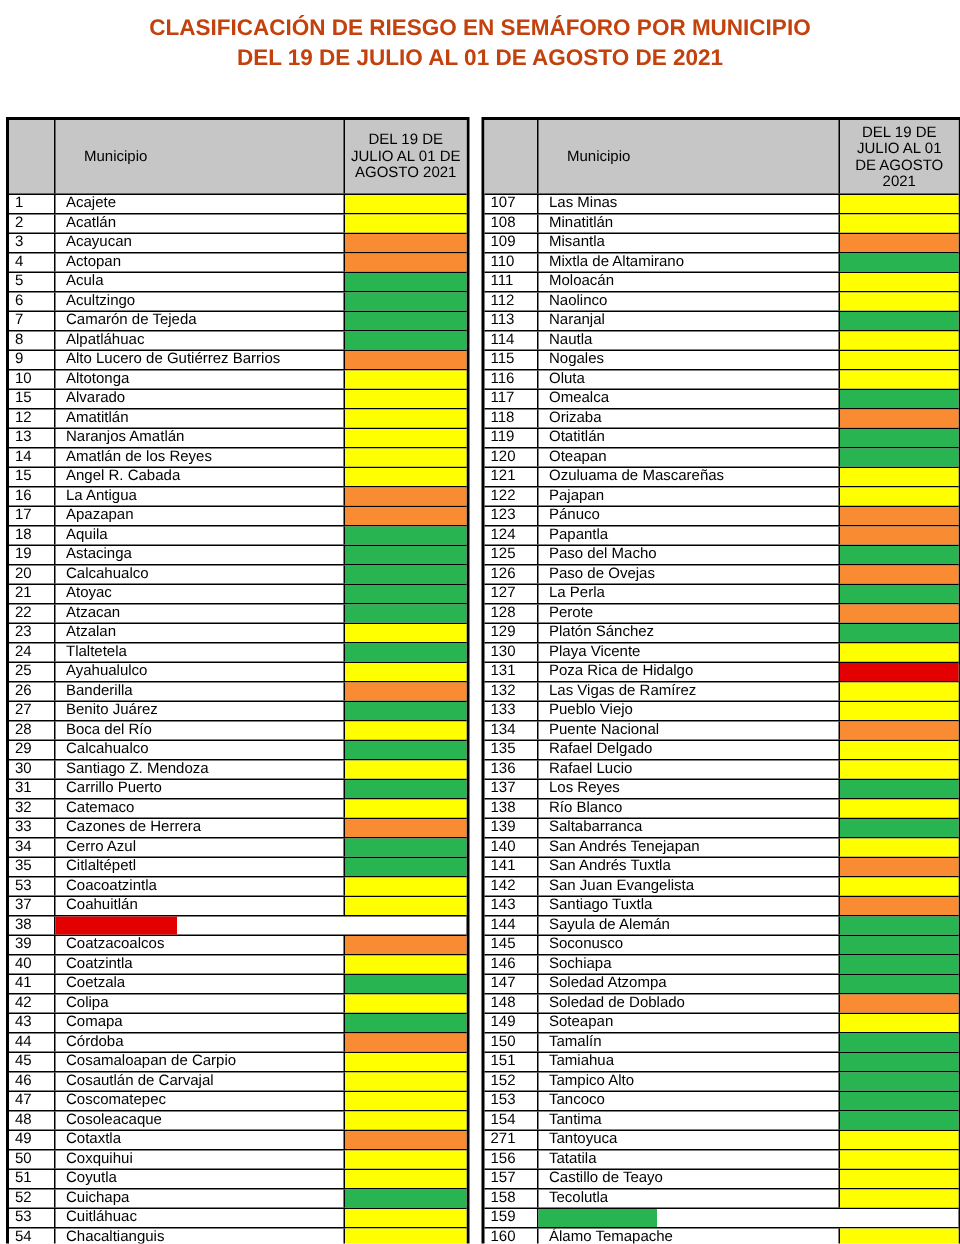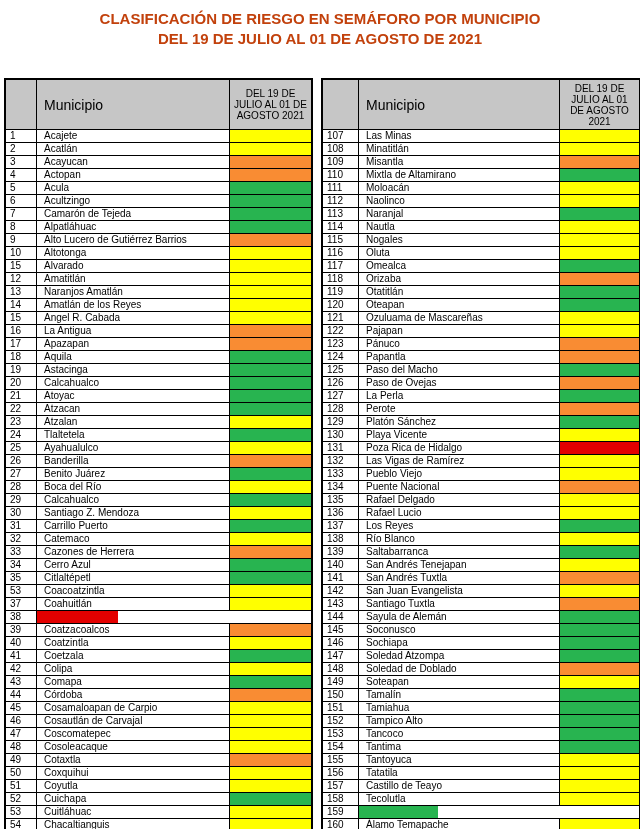--- a/index.html
+++ b/index.html
@@ -31,21 +31,21 @@
     border-right:1px solid #000;box-sizing:border-box;
     overflow:hidden;white-space:nowrap;
   }
   .cell:last-child{border-right:none;}
   .col-num{width:31px;padding-left:4px;}
   .right .col-num{width:36px;}
   .col-name{flex:1;padding-left:7px;}
   .col-risk{width:81px;}
   .right .col-risk{width:79px;}
   .hdr-row .col-name{
-    display:flex;align-items:center;font-size:14px;
+    display:flex;align-items:center;font-size:10px;margin-left:12px;
   }
   .hdr-row .col-risk{
     display:flex;align-items:center;justify-content:center;text-align:center;
     white-space:normal;font-size:10px;line-height:11px;padding:1px 4px;
   }
 </style>
 </head>
 <body>
 
 <div class="doc-title" style="color: #c2410c;">
@@ -575,21 +575,21 @@
           <div class="cell col-num">153</div>
           <div class="cell col-name">Tancoco</div>
           <div class="cell col-risk" style="background: rgb(40, 180, 80);"></div>
         </div>
         <div class="row">
           <div class="cell col-num">154</div>
           <div class="cell col-name">Tantima</div>
           <div class="cell col-risk" style="background: rgb(40, 180, 80);"></div>
         </div>
         <div class="row">
-          <div class="cell col-num">155</div>
+          <div class="cell col-num">271</div>
           <div class="cell col-name">Tantoyuca</div>
           <div class="cell col-risk" style="background: rgb(255, 255, 0);"></div>
         </div>
         <div class="row">
           <div class="cell col-num">156</div>
           <div class="cell col-name">Tatatila</div>
           <div class="cell col-risk" style="background: rgb(255, 255, 0);"></div>
         </div>
         <div class="row">
           <div class="cell col-num">157</div>

